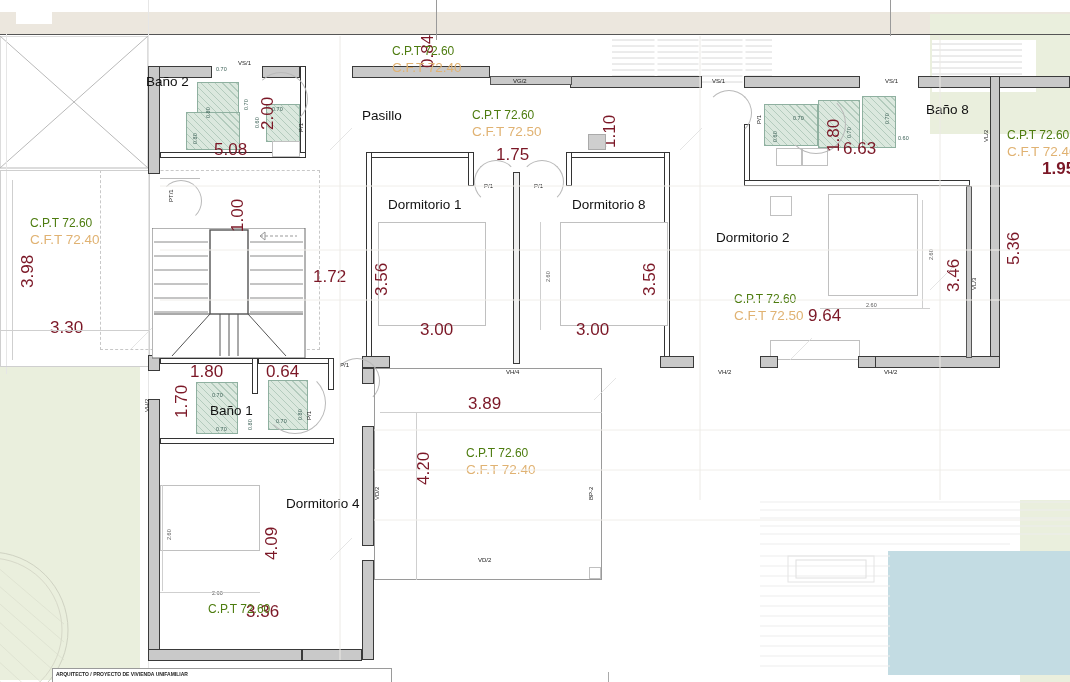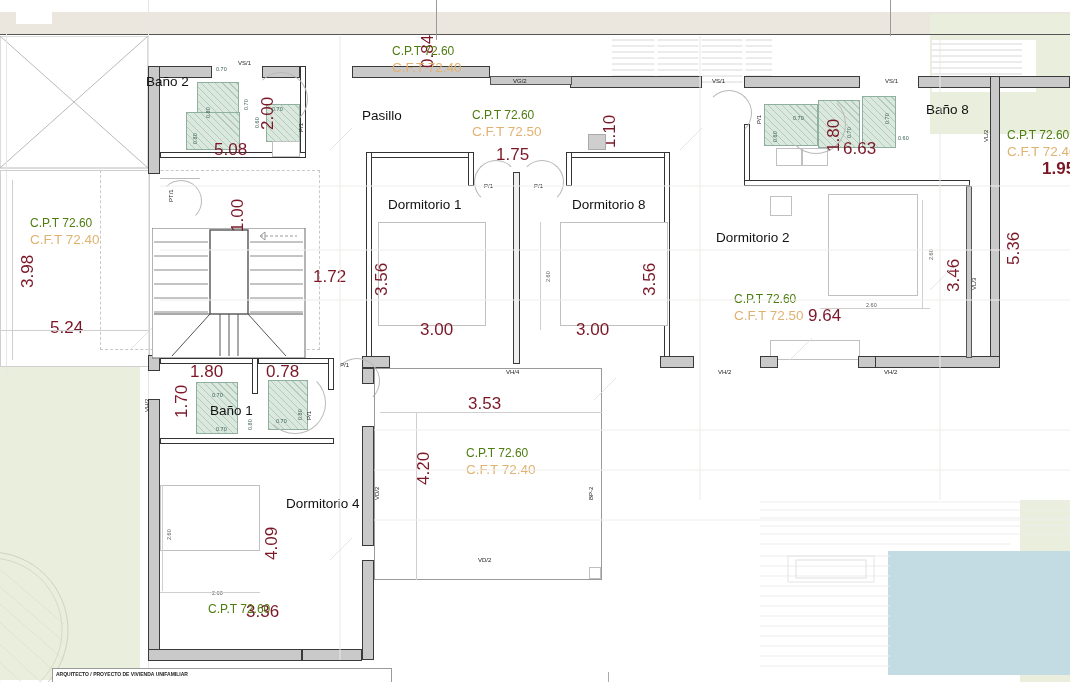--- a/index.html
+++ b/index.html
@@ -308,21 +308,21 @@
   </svg>
   <div class="dim-v" style="left:228px;top:232px;">1.00</div>
   <div class="dim" style="left:313px;top:267px;">1.72</div>
   <div class="tag-v" style="left:168px;top:202px;">PT/1</div>
   <div class="swing abs" style="left:160px;top:180px;width:40px;height:40px;transform:rotate(90deg);"></div>
   <div class="thinline abs" style="left:160px;top:178px;width:40px;"></div>
 
   <div class="cpt" style="left:30px;top:216px;">C.P.T 72.60</div>
   <div class="cft" style="left:30px;top:232px;">C.F.T 72.40</div>
   <div class="dim-v" style="left:18px;top:288px;">3.98</div>
-  <div class="dim" style="left:50px;top:318px;">5.24</div>
+  <div class="dim" style="left:50px;top:318px;">3.30</div>
   <div class="dimline abs" style="left:0;top:330px;width:150px;"></div>
   <div class="dimline-v abs" style="left:12px;top:180px;height:180px;"></div>
 
   <div class="part abs" style="left:366px;top:152px;width:108px;height:6px;"></div>
   <div class="part abs" style="left:366px;top:152px;width:6px;height:212px;"></div>
   <div class="part abs" style="left:468px;top:152px;width:6px;height:34px;"></div>
   <div class="part-solid abs" style="left:513px;top:172px;width:7px;height:192px;"></div>
   <div class="swing abs" style="left:474px;top:160px;width:42px;height:42px;"></div>
   <div class="swing abs" style="left:520px;top:160px;width:42px;height:42px;transform:scaleX(-1);"></div>
   <div class="room" style="left:388px;top:197px;">Dormitorio 1</div>
@@ -395,21 +395,21 @@
   <div class="part abs" style="left:258px;top:358px;width:76px;height:6px;"></div>
   <div class="part abs" style="left:252px;top:358px;width:6px;height:36px;"></div>
   <div class="part abs" style="left:328px;top:358px;width:6px;height:32px;"></div>
   <div class="part abs" style="left:160px;top:438px;width:174px;height:6px;"></div>
   <div class="fixture abs" style="left:196px;top:382px;width:42px;height:52px;"></div>
   <div class="fixture abs" style="left:268px;top:380px;width:40px;height:50px;"></div>
   <div class="swing abs" style="left:264px;top:372px;width:60px;height:60px;transform:rotate(180deg);"></div>
   <div class="swing abs" style="left:334px;top:358px;width:44px;height:44px;transform:scaleX(-1);"></div>
   <div class="room" style="left:210px;top:403px;">Baño 1</div>
   <div class="dim" style="left:190px;top:362px;">1.80</div>
-  <div class="dim" style="left:266px;top:362px;">0.78</div>
+  <div class="dim" style="left:266px;top:362px;">0.64</div>
   <div class="dim-v" style="left:172px;top:418px;">1.70</div>
   <div class="micro" style="left:212px;top:392px;">0.70</div>
   <div class="micro" style="left:216px;top:426px;">0.70</div>
   <div class="micro-v" style="left:247px;top:430px;">0.80</div>
   <div class="micro-v" style="left:297px;top:420px;">0.80</div>
   <div class="micro" style="left:276px;top:418px;">0.70</div>
   <div class="tag-v" style="left:306px;top:420px;">P/1</div>
   <div class="tag" style="left:340px;top:362px;">P/1</div>
   <div class="tag-v" style="left:144px;top:412px;">VH/2</div>
 
@@ -422,21 +422,21 @@
   <div class="micro-g" style="left:212px;top:590px;">2.60</div>
   <div class="dimline abs" style="left:160px;top:592px;width:100px;"></div>
   <div class="dimline-v abs" style="left:162px;top:485px;height:106px;"></div>
   <div class="tag-v" style="left:374px;top:500px;">VD/2</div>
 
   <div class="wall abs" style="left:362px;top:368px;width:12px;height:16px;"></div>
   <div class="wall abs" style="left:362px;top:426px;width:12px;height:120px;"></div>
   <div class="wall abs" style="left:362px;top:560px;width:12px;height:100px;"></div>
 
   <div class="boxline-dark abs" style="left:374px;top:368px;width:228px;height:212px;"></div>
-  <div class="dim" style="left:468px;top:394px;">3.53</div>
+  <div class="dim" style="left:468px;top:394px;">3.89</div>
   <div class="dim-v" style="left:414px;top:485px;">4.20</div>
   <div class="cpt" style="left:466px;top:446px;">C.P.T 72.60</div>
   <div class="cft" style="left:466px;top:462px;">C.F.T 72.40</div>
   <div class="tag" style="left:478px;top:557px;">VD/2</div>
   <div class="tag-v" style="left:588px;top:500px;">BP-2</div>
   <div class="furn abs" style="left:589px;top:567px;width:12px;height:12px;"></div>
   <div class="dimline abs" style="left:380px;top:412px;width:222px;"></div>
   <div class="dimline-v abs" style="left:416px;top:412px;height:168px;"></div>
 
   <svg class="abs" style="left:0;top:0;width:1070px;height:682px;pointer-events:none;">

